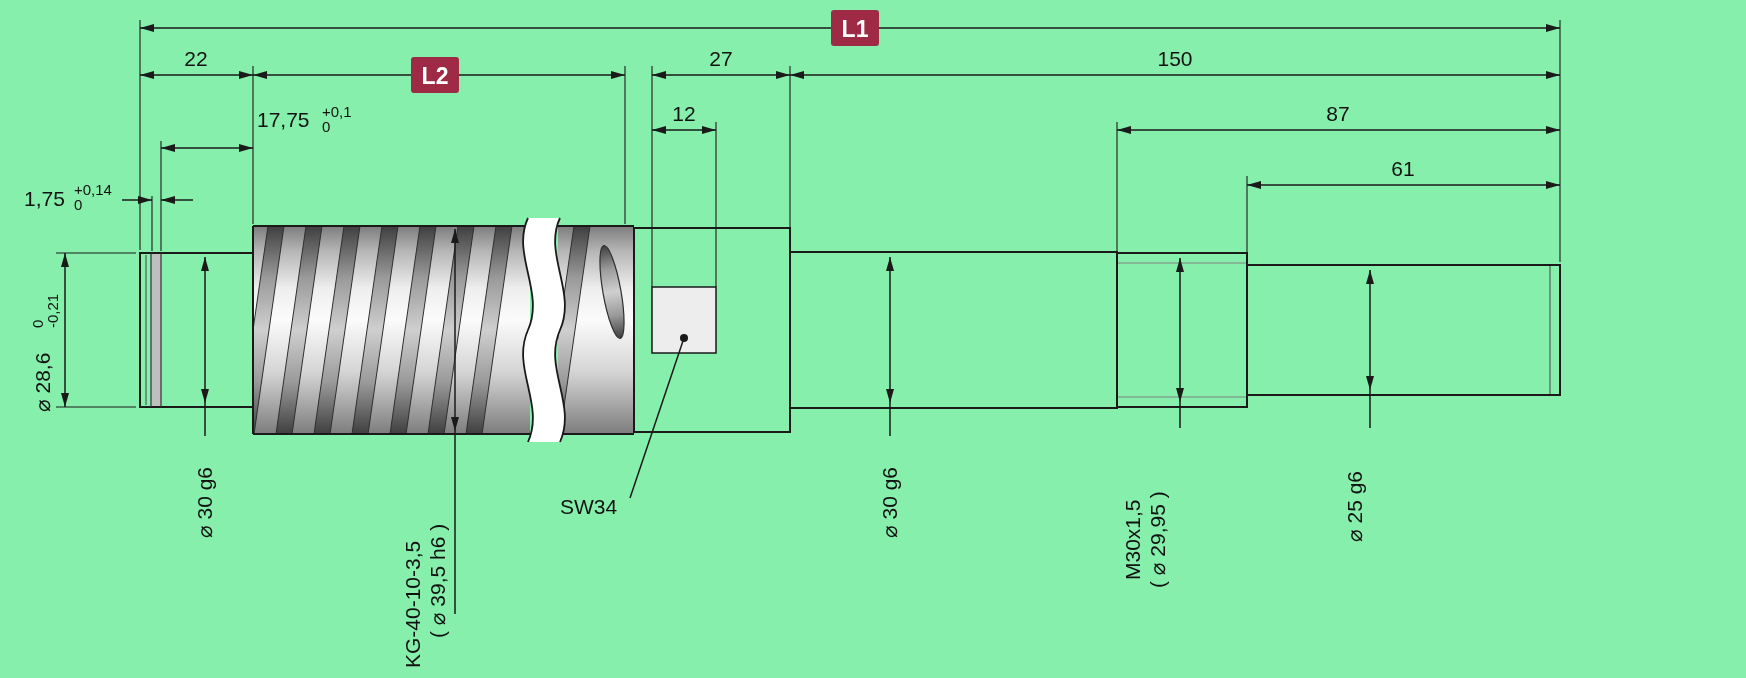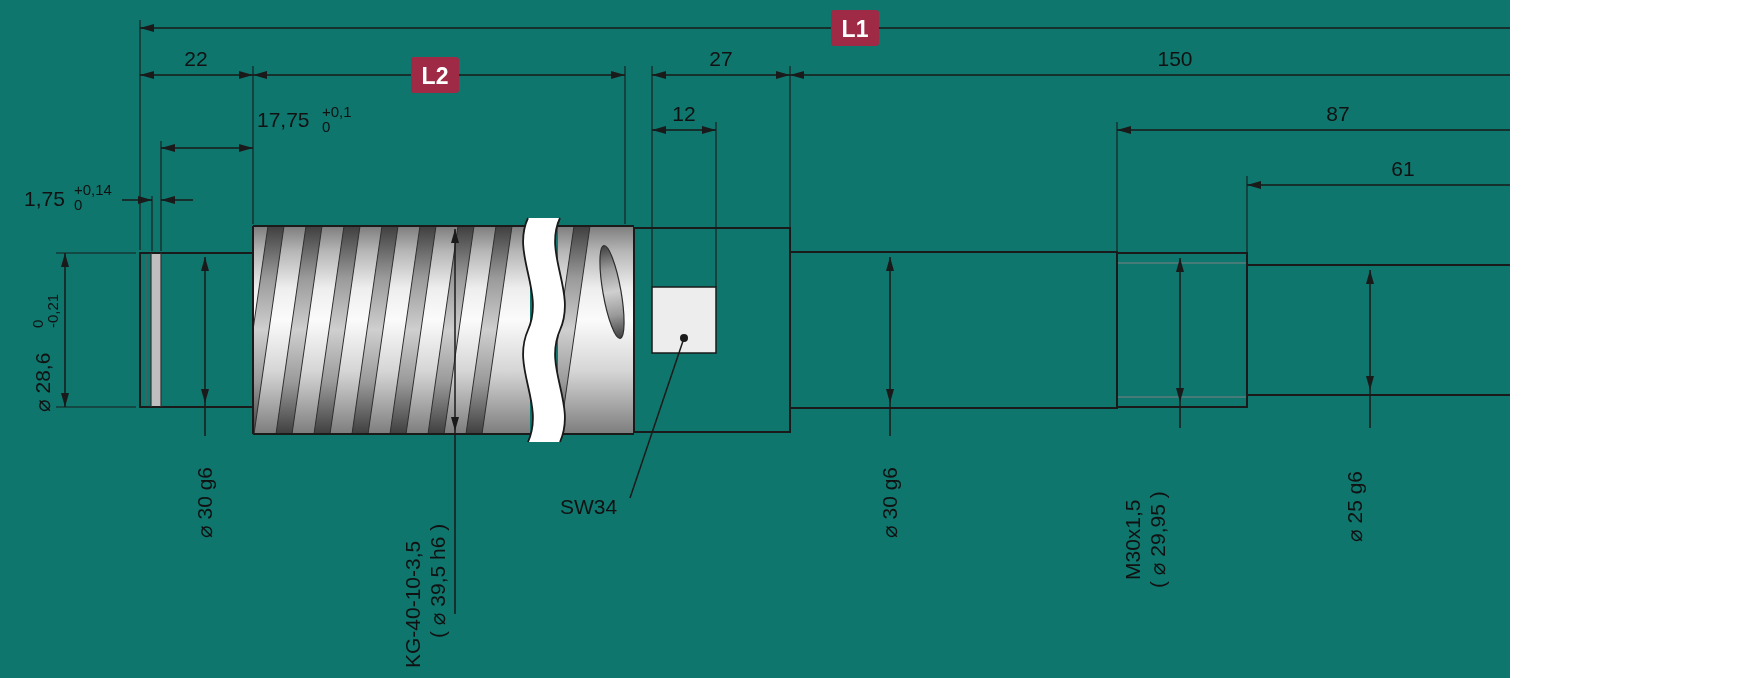--- a/index.html
+++ b/index.html
@@ -1,16 +1,16 @@
 <!DOCTYPE html>
 <html><head>
 <meta charset="utf-8">
 <style>
   html,body{margin:0;padding:0;background:#ffffff;}
-  .page{width:1510px;height:678px;background:#0f766e;position:relative;overflow:hidden;}
+  .page{width:1746px;height:678px;background:#86efac;position:relative;overflow:hidden;}
   svg{display:block;font-family:"Liberation Sans","DejaVu Sans",sans-serif;}
   .out{fill:none;stroke:#1a1a1a;stroke-width:2;}
   .thin{stroke:#5a5a5a;stroke-width:1.2;fill:none;}
   .dim{stroke:#1a1a1a;stroke-width:1.5;fill:none;}
   .ext{stroke:#1a1a1a;stroke-width:1.1;fill:none;}
   .lbl{font-size:21px;fill:#111111;}
   .tol{font-size:15px;fill:#111111;}
   .badge-rect{stroke:none;}
   .badge-text{font-size:23px;font-weight:bold;fill:#ffffff;}
   .groove{stroke:#2f2f2f;stroke-width:1;}

